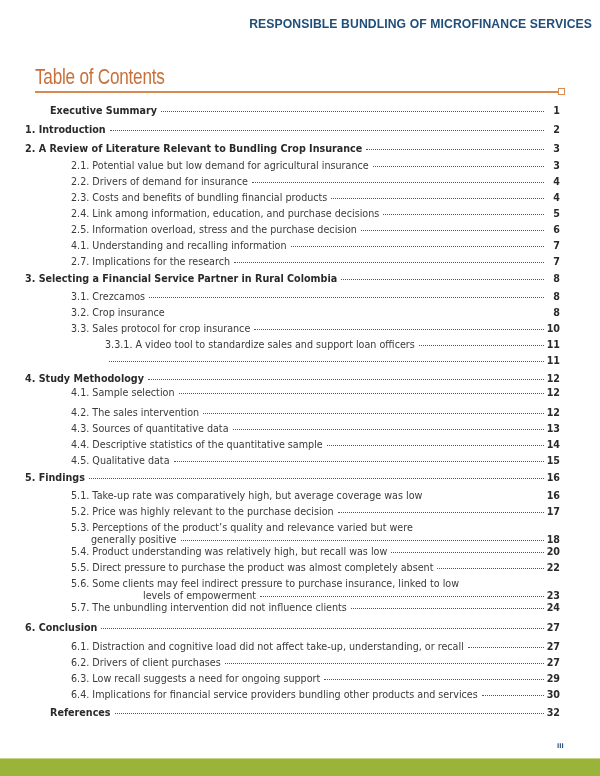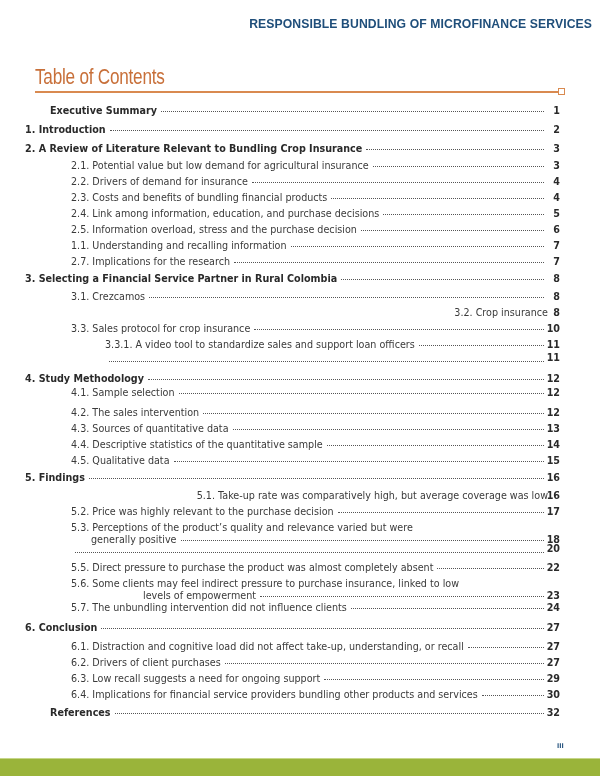--- a/index.html
+++ b/index.html
@@ -23,21 +23,21 @@
       position: absolute; left: 35px; top: 91px; width: 526px; height: 1.5px;
       background: #d98a50;
     }
     .toc-rule-end {
       position: absolute; left: 558px; top: 88px; width: 7px; height: 7px;
       border: 1.2px solid #d98a50; background: #fff;
     }
 
     .toc { position: absolute; left: 0; top: 0; width: 600px; }
     .row {
-      position: absolute; display: flex; align-items: flex-end;
+      position: absolute; display: flex; align-items: flex-start;
       font-size: 9.6px; line-height: 12px; white-space: nowrap;
       right: 52px;
     }
     .row .label { flex: 0 0 auto; }
     .row.bold .label { font-weight: bold; color: #2a2a2a; }
     .row .dots {
       flex: 1 1 auto; overflow: hidden; margin: 0 4px 0 4px;
       color: #555; font-size: 8px; letter-spacing: 0.3px;
       border-bottom: 1.3px dotted #555; height: 9px; align-self: baseline;
       transform: translateY(-2px);
@@ -104,21 +104,21 @@
       <span class="label">2.4. Link among information, education, and purchase decisions</span>
       <span class="dots"></span>
       <span class="page">5</span>
     </div>
     <div class="row l2" style="top: 224px;">
       <span class="label">2.5. Information overload, stress and the purchase decision</span>
       <span class="dots"></span>
       <span class="page">6</span>
     </div>
     <div class="row l2" style="top: 240px;">
-      <span class="label">1.1. Understanding and recalling information</span>
+      <span class="label">4.1. Understanding and recalling information</span>
       <span class="dots"></span>
       <span class="page">7</span>
     </div>
     <div class="row l2" style="top: 256px;">
       <span class="label">2.7. Implications for the research</span>
       <span class="dots"></span>
       <span class="page">7</span>
     </div>
     <div class="row l1 bold" style="top: 273px;">
       <span class="label">3.  Selecting a Financial Service Partner in Rural Colombia</span>
@@ -196,20 +196,21 @@
     </div>
     <div class="row l2" style="top: 522px; right: auto;">
       <span class="label">5.3. Perceptions of the product’s quality and relevance varied but were</span>
     </div>
     <div class="row l2" style="top: 534px; left: 91px;">
       <span class="label">generally positive</span>
       <span class="dots"></span>
       <span class="page">18</span>
     </div>
     <div class="row l2" style="top: 546px;">
+      <span class="label">5.4. Product understanding was relatively high, but recall was low</span>
       <span class="dots"></span>
       <span class="page">20</span>
     </div>
     <div class="row l2" style="top: 562px;">
       <span class="label">5.5. Direct pressure to purchase the product was almost completely absent</span>
       <span class="dots"></span>
       <span class="page">22</span>
     </div>
     <div class="row l2" style="top: 578px; right: auto;">
       <span class="label">5.6. Some clients may feel indirect pressure to purchase insurance, linked to low</span>

